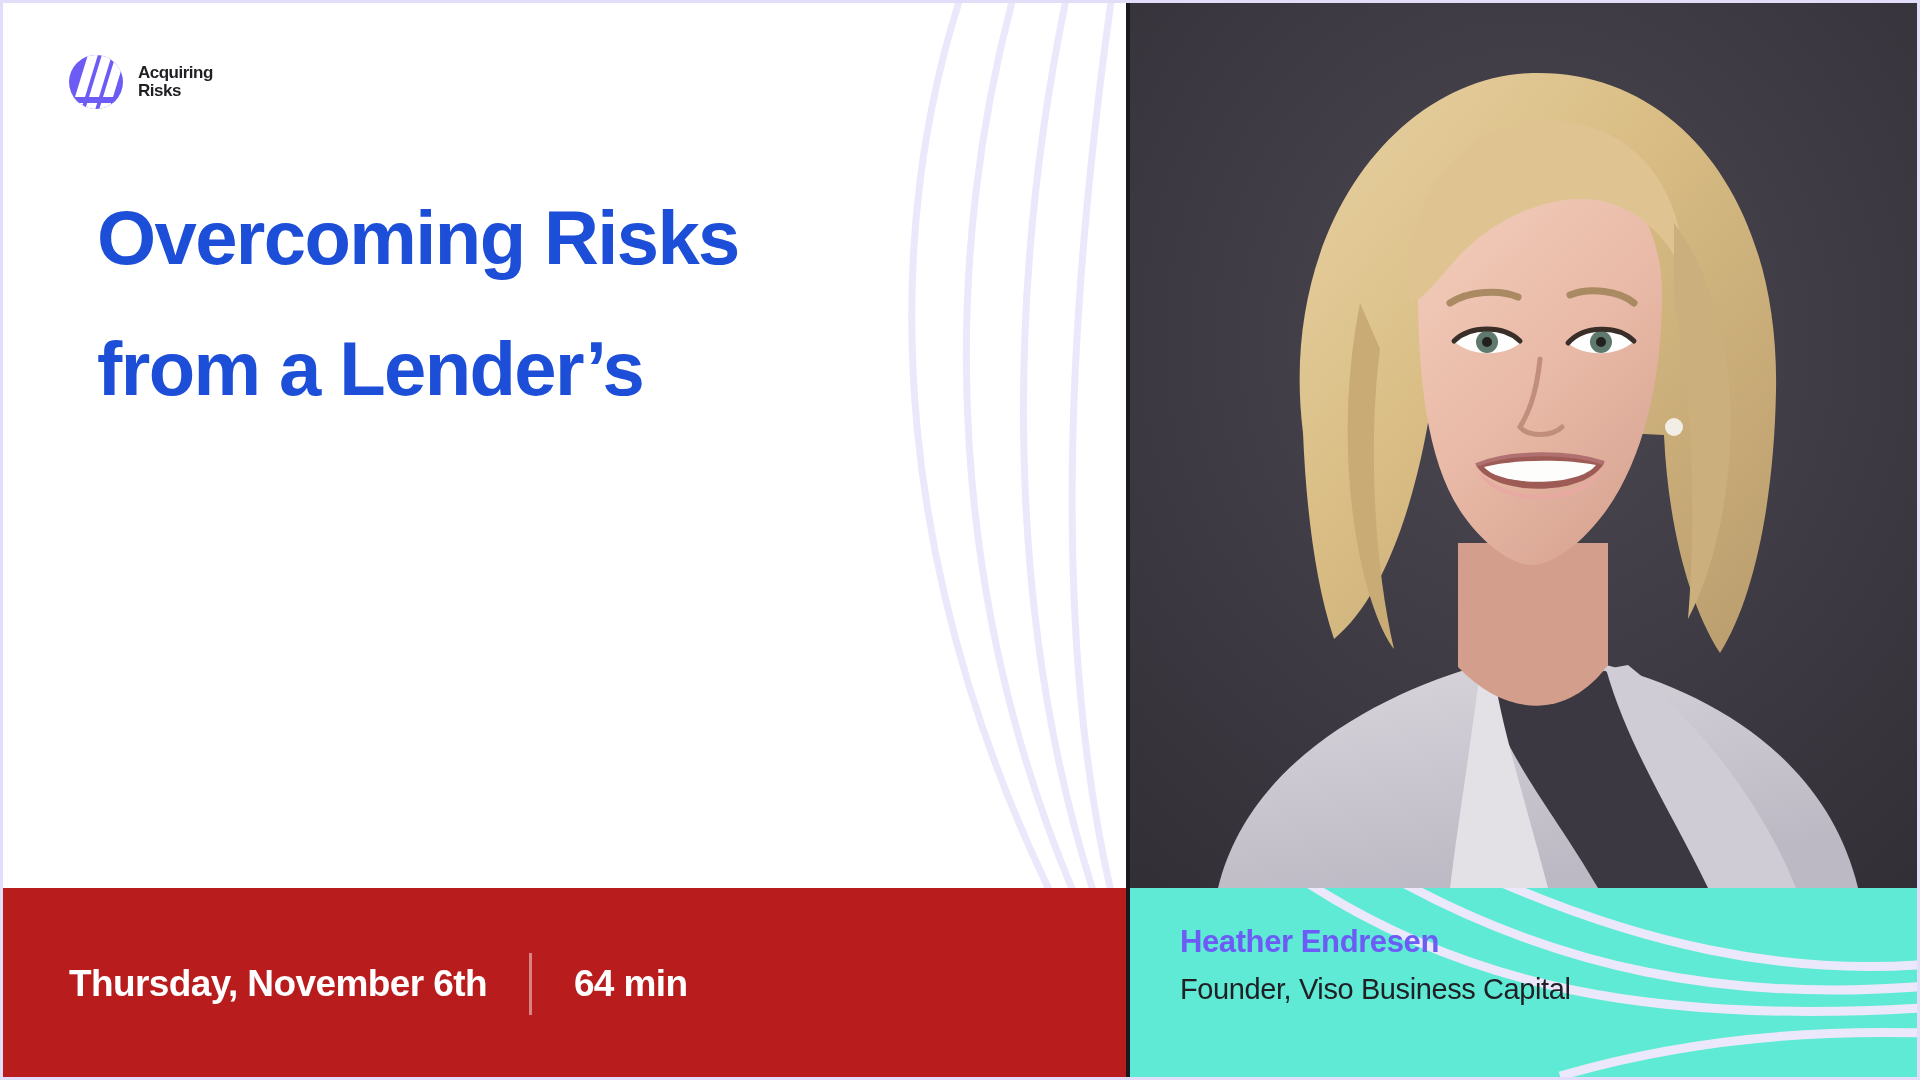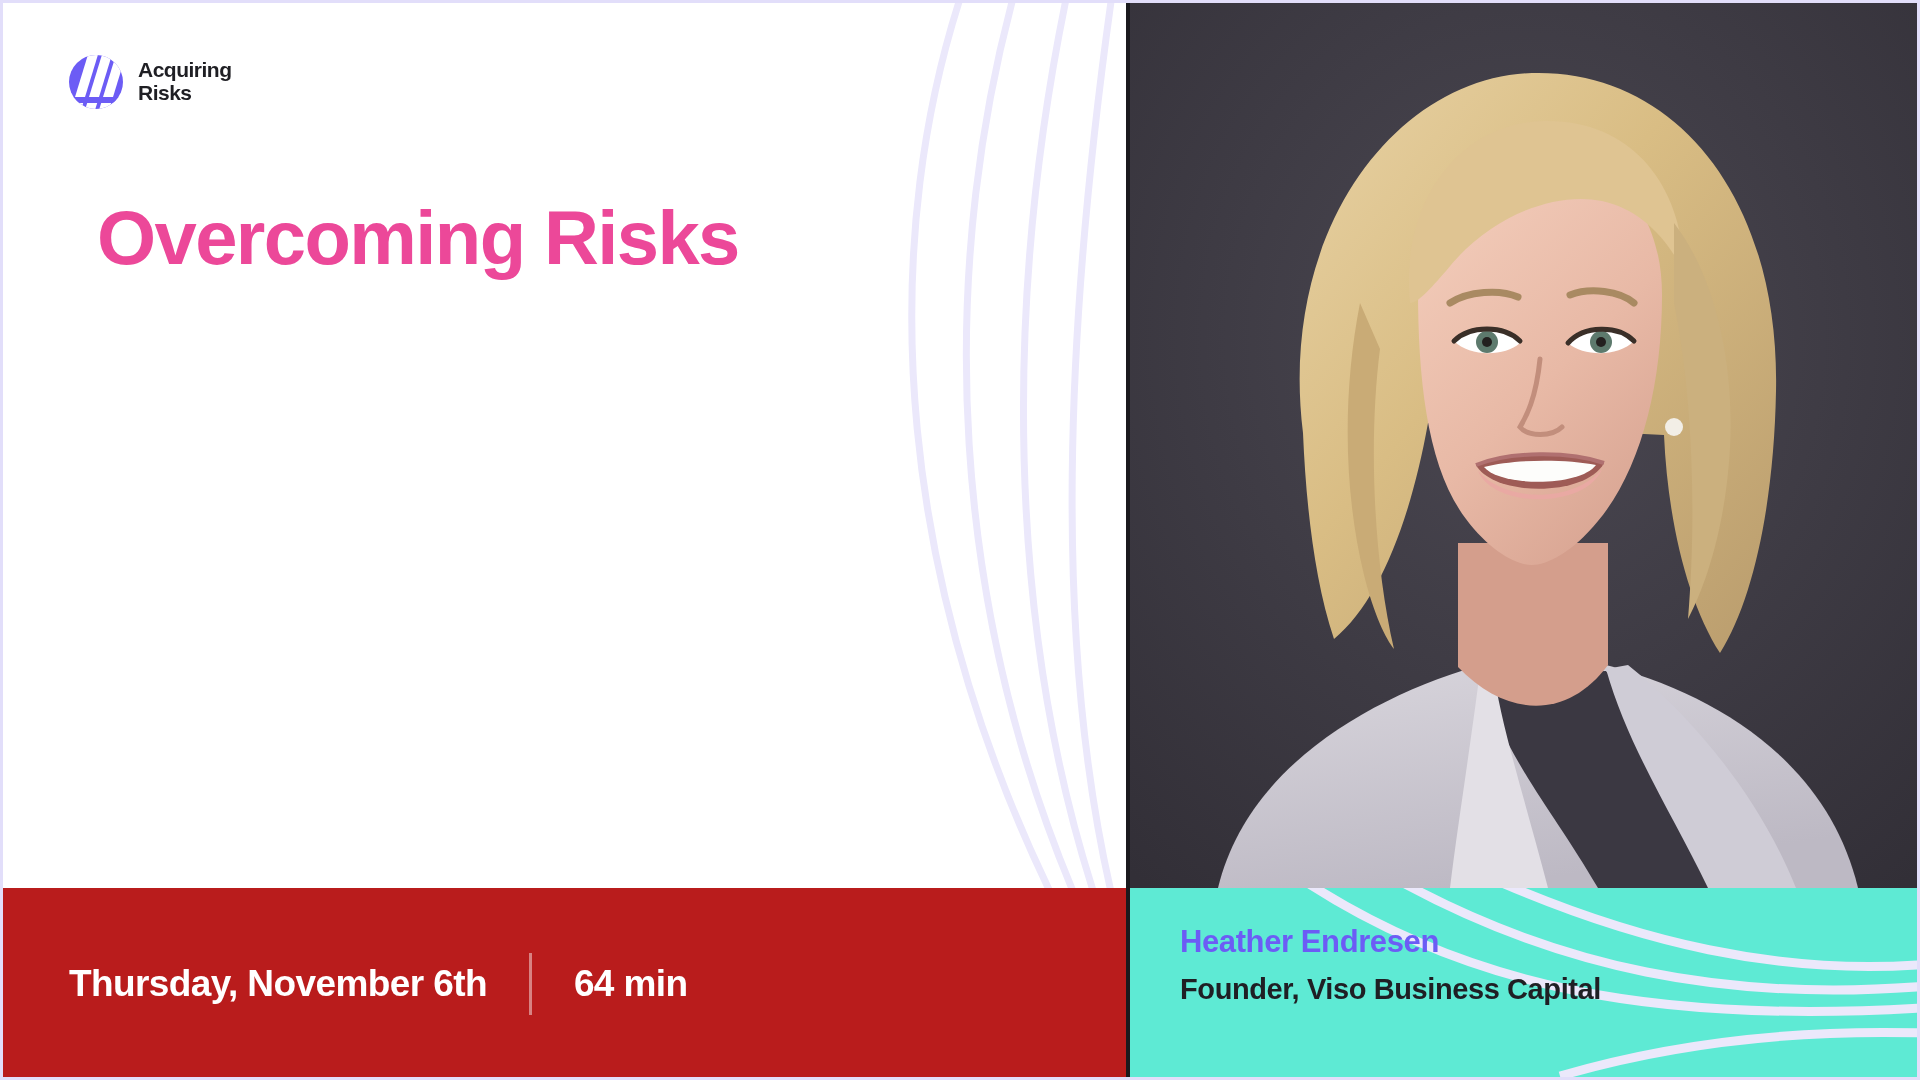--- a/index.html
+++ b/index.html
@@ -44,29 +44,29 @@
     background:#ffffff; transform:skewX(-17deg);
   }
   #logo-mark .bar.b1 { left:10px; }
   #logo-mark .bar.b2 { left:24px; }
   #logo-mark .bar.b3 { left:38px; }
   #logo-mark .bar-base {
     position:absolute; left:0; bottom:6px; width:54px; height:6px;
     background:#6C5CF5;
   }
   #logo-text {
-    font-size:21px; font-weight:bold; line-height:1.08;
+    font-size:17px; font-weight:bold; line-height:1.08;
     color:#1f1f24; letter-spacing:-0.5px;
   }
 
   #title {
     position:absolute; left:94px; top:170px;
     width:760px;
     font-size:76px; font-weight:bold; line-height:1.72;
-    color:#ec4899; letter-spacing:-1.6px;
+    color:#1d4ed8; letter-spacing:-1.6px;
   }
   #title .tl { display:block; white-space:nowrap; }
 
   
   #photo-panel {
     position:absolute; left:1123px; top:0;
     width:794px; height:885px;
     background:#3d3a42;
     overflow:hidden;
     border-left:4px solid #1a191d;
@@ -108,21 +108,21 @@
     position:absolute; left:0; top:0;
     width:794px; height:192px; pointer-events:none;
   }
   #speaker-name {
     position:absolute; left:50px; top:36px;
     font-size:31px; font-weight:bold; color:#6C5CF5;
     letter-spacing:-0.4px; white-space:nowrap;
   }
   #speaker-role {
     position:absolute; left:50px; top:85px;
-    font-size:29px; font-weight:bold; color:#1f1f24;
+    font-size:29px; font-weight:normal; color:#1f1f24;
     letter-spacing:-0.4px; white-space:nowrap;
   }
 </style>
 </head>
 <body>
 
 <div id="card">
 
   <div id="left-panel">
 
@@ -143,20 +143,21 @@
         <span class="bar-base"></span>
       </div>
       <div id="logo-text">
         <span>Acquiring</span><br>
         <span>Risks</span>
       </div>
     </div>
 
     <div id="title">
       <span class="tl">Overcoming Risks</span>
+      <span class="tl">from a Lender’s</span>
     </div>
   </div>
 
   <div id="photo-panel">
     <svg viewBox="0 0 794 885" preserveAspectRatio="xMidYMid slice">
       <defs>
         <radialGradient id="bgGrad" cx="50%" cy="38%" r="78%">
           <stop offset="0%" stop-color="#4b4852"></stop>
           <stop offset="100%" stop-color="#322f37"></stop>
         </radialGradient>

